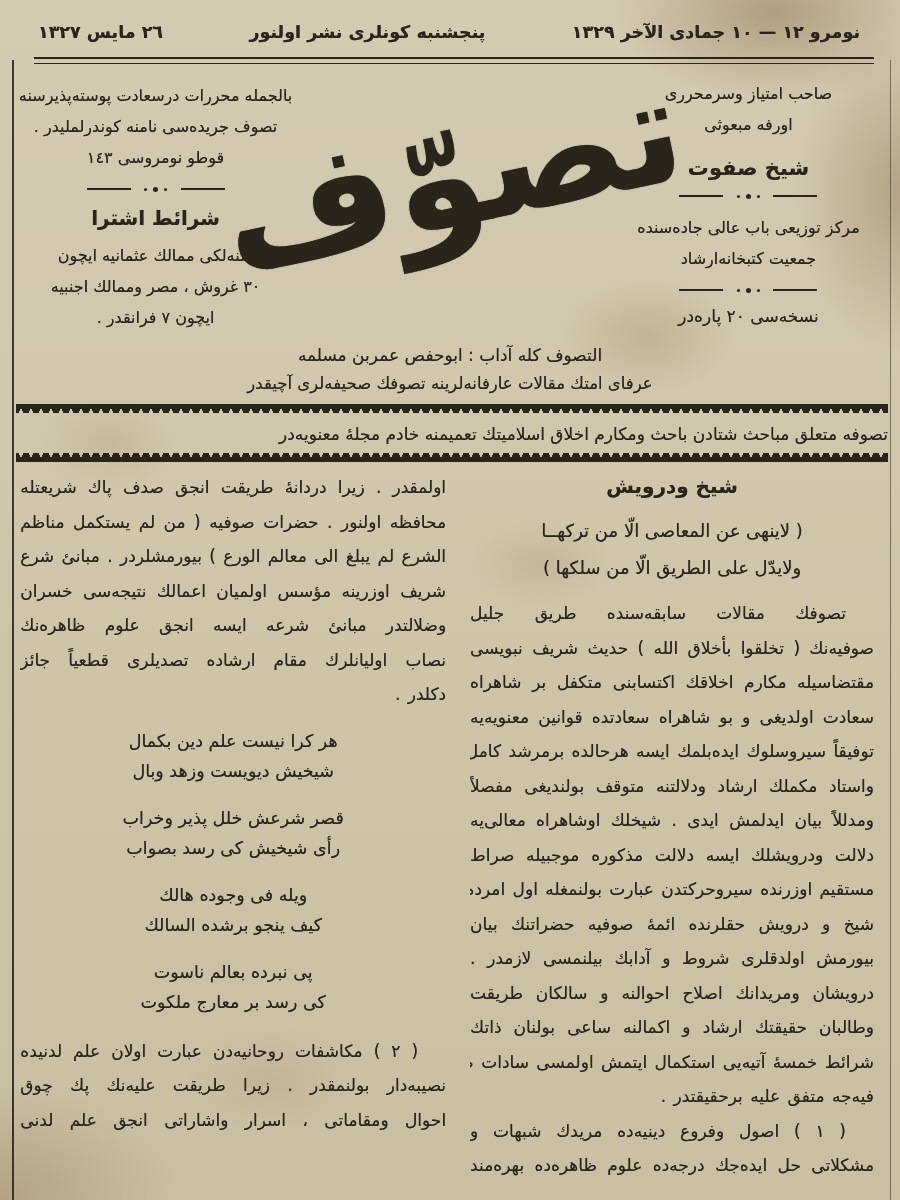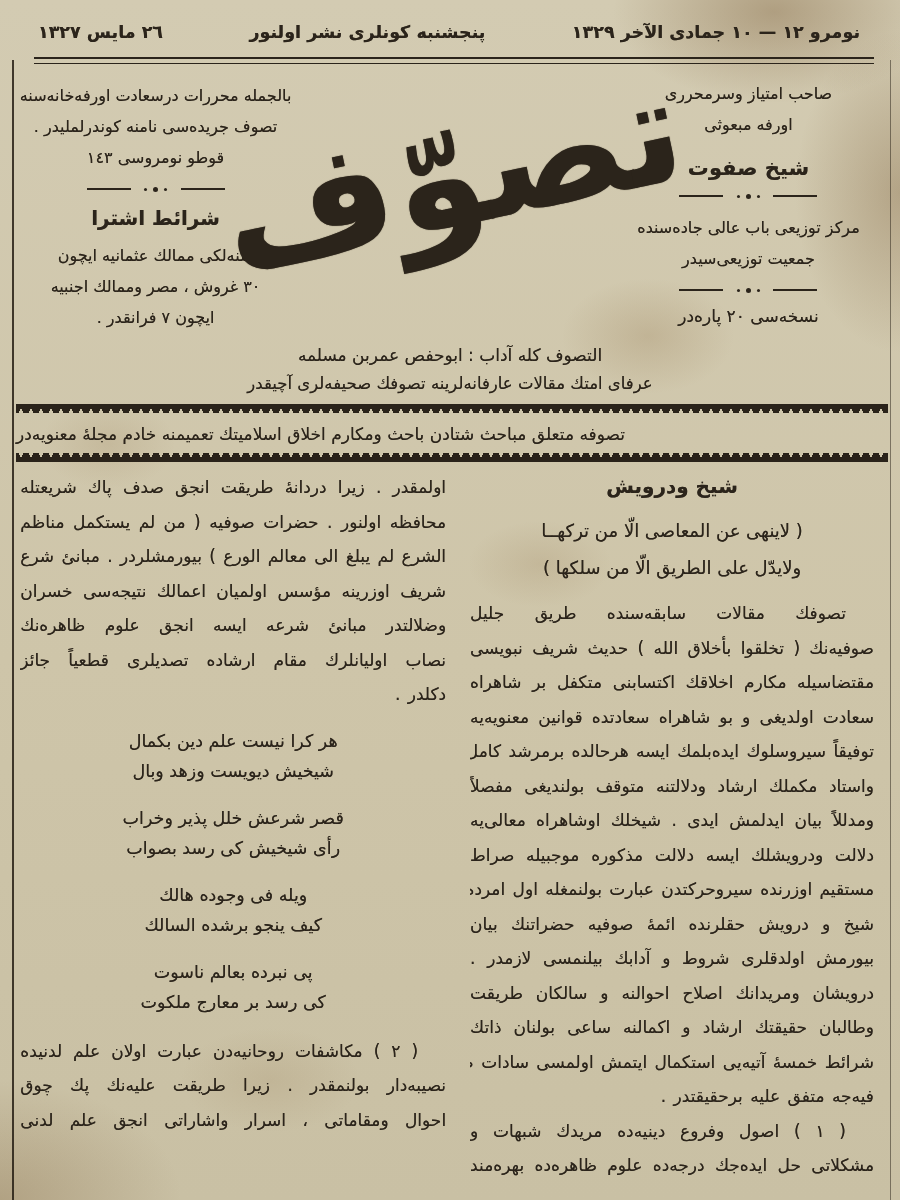--- a/index.html
+++ b/index.html
@@ -49,21 +49,21 @@
   .hadith{font-size:17px;line-height:27px;}
   .open-call{font-size:16.5px;line-height:30px;}
   
   .banner{position:absolute;top:404px;left:16px;right:12px;}
   .saw{height:9px;
     background-image:
       linear-gradient(61deg,  transparent 50%, #2a231a 50%),
       linear-gradient(-61deg, transparent 50%, #2a231a 50%);
     background-size:10px 9px;background-repeat:repeat-x;}
   .saw.up{transform:scaleY(-1);}
-  .banner-text{text-align:left;font-size:17px;line-height:30px;padding:6px 0 4px;}
+  .banner-text{text-align:right;font-size:17px;line-height:30px;padding:6px 0 4px;}
   
   .body-section{position:absolute;top:462px;bottom:0;left:16px;right:12px;display:flex;}
   .col{box-sizing:border-box;}
   .col-first{width:49.3%;padding:2px 14px 0 12px;}
   .col-divider{width:2px;background:#241e15;margin-top:6px;}
   .col-second{flex:1;padding:8px 12px 0 14px;}
   .article-title{text-align:center;font-size:20px;font-weight:bold;margin:10px 0 14px;}
   .epigraph{margin-bottom:10px;}
   .epigraph-line{text-align:center;font-size:18px;line-height:37px;}
   .text-line{font-size:17px;line-height:34.5px;text-align:justify;text-align-last:justify;
@@ -90,31 +90,31 @@
   <section class="masthead">
     <div class="mast-col owner">
       <div>
           <div class="mast-line">صاحب امتياز وسرمحررى</div>
           <div class="mast-line">اورفه مبعوثى</div>
         </div>
       <div class="owner-name">شيخ صفوت</div>
       <div class="orn"></div>
       <div>
           <div class="mast-line">مركز توزيعى باب عالى جاده‌سنده</div>
-          <div class="mast-line">جمعيت توزيعى‌سيدر</div>
+          <div class="mast-line">جمعيت كتبخانه‌ارشاد</div>
         </div>
       <div class="orn"></div>
       <div class="price-line">نسخه‌سى ٢٠ پاره‌در</div>
     </div>
     <div class="mast-col title-col">
       <span class="calligraphy">تصوّف</span>
     </div>
     <div class="mast-col corr">
       <div>
-          <div class="mast-line">بالجمله محررات درسعادت اورفه‌خانه‌سنه</div>
+          <div class="mast-line">بالجمله محررات درسعادت پوسته‌پذير‌سنه</div>
           <div class="mast-line">تصوف جريده‌سى نامنه كوندرلمليدر .</div>
           <div class="mast-line">قوطو نومروسى ١٤٣</div>
         </div>
       <div class="orn"></div>
       <div class="sub-title">شرائط اشترا</div>
       <div>
           <div class="mast-line">سنه‌لكى ممالك عثمانيه ايچون</div>
           <div class="mast-line">٣٠ غروش ، مصر وممالك اجنبيه</div>
           <div class="mast-line">ايچون ٧ فرانقدر .</div>
         </div>

